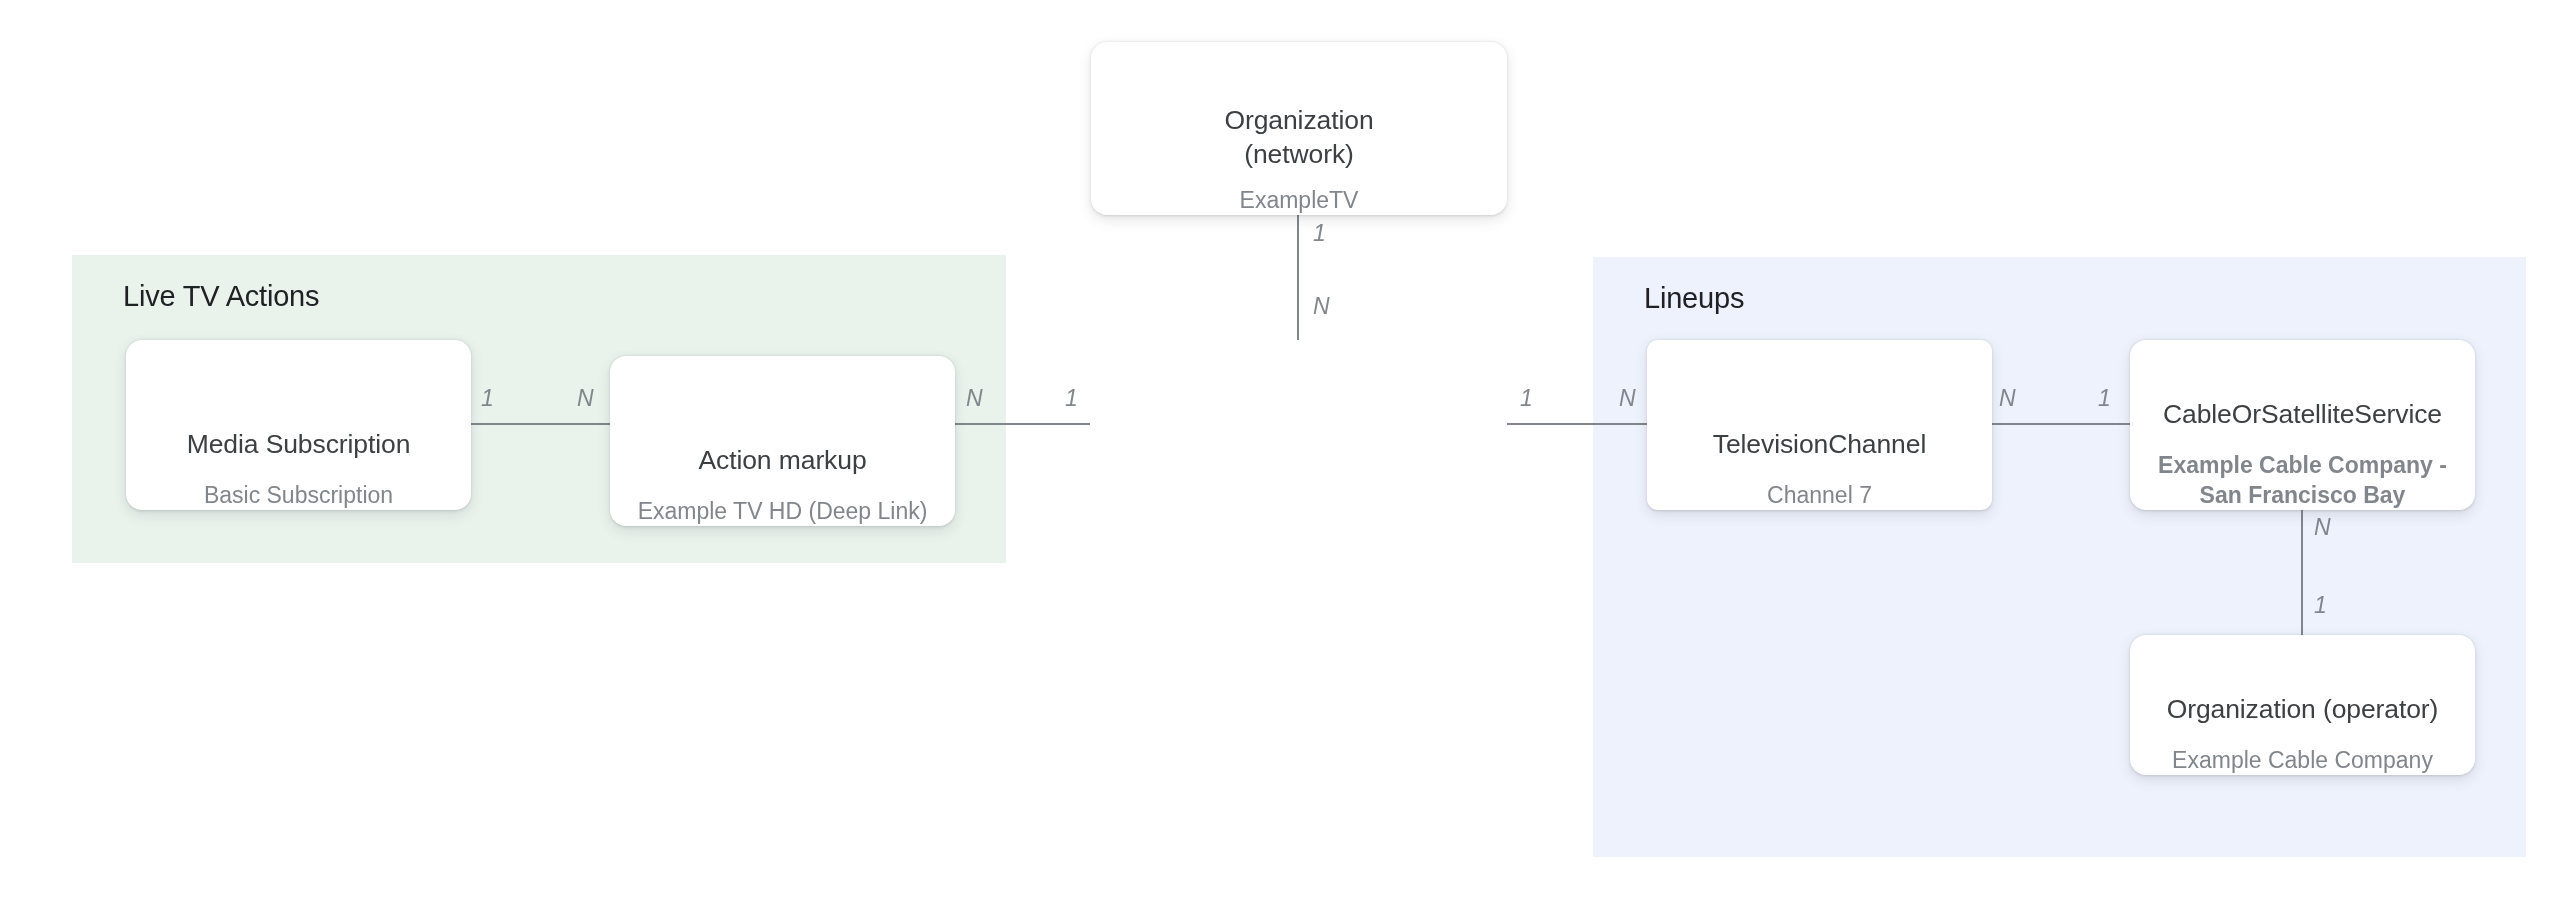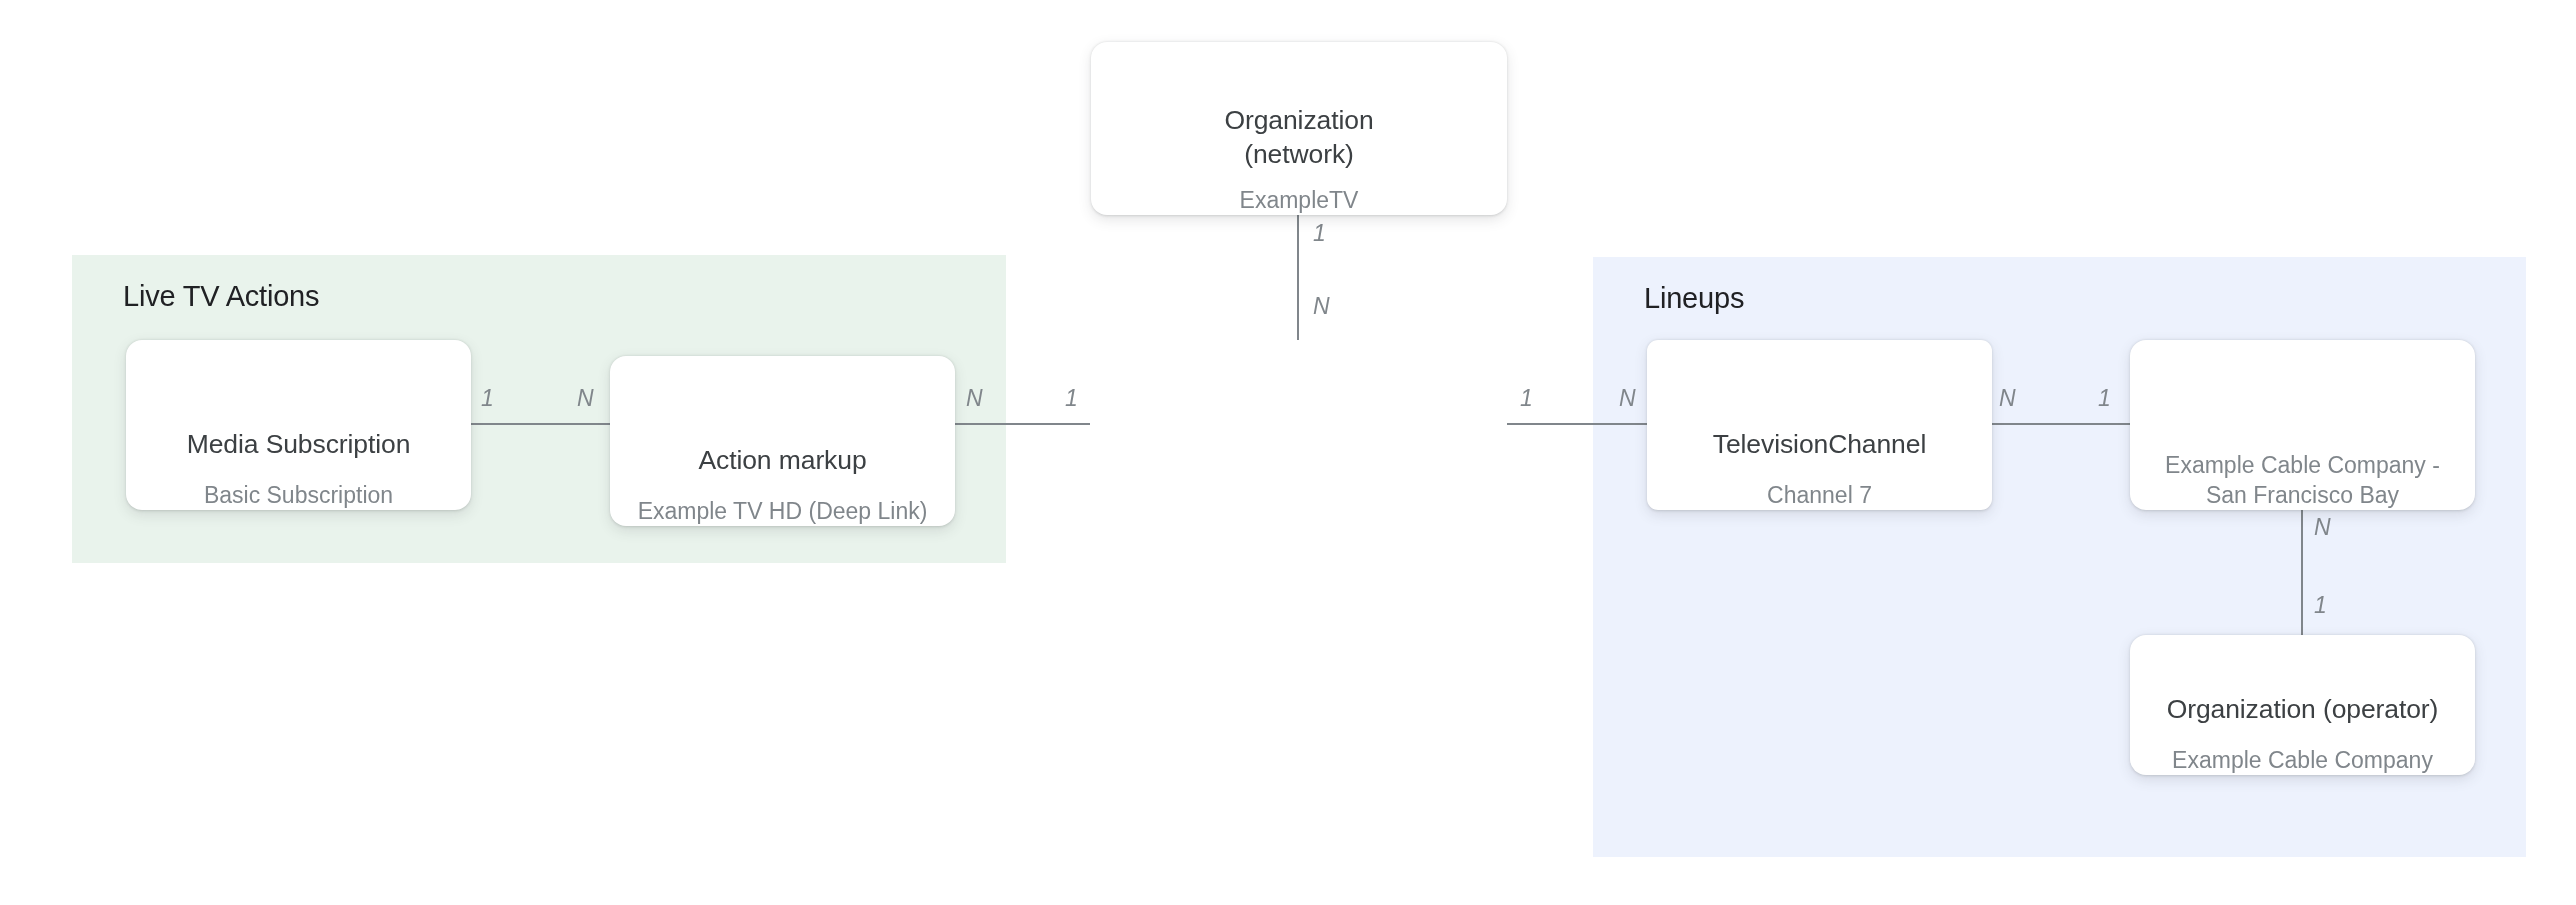--- a/index.html
+++ b/index.html
@@ -53,21 +53,21 @@
     margin-top: 19.5px;
   }
   .node--org-network      { left: 1091px; top: 42px;  width: 416px; height: 173px; padding-top: 23px; }
   .node--org-network .node-title { max-width: 221px; }
   .node--org-network .node-subtitle { margin-top: 14px; }
   .node--media            { left: 126px;  top: 340px; width: 345px; height: 170px; }
   .node--action           { left: 610px;  top: 340px; width: 345px; height: 170px; margin-top: 16px; }
   .node--broadcast        { left: 1091px; top: 340px; width: 416px; height: 170px; }
   .node--tv               { left: 1647px; top: 340px; width: 345px; height: 170px; border-radius: 11px; }
   .node--cable            { left: 2130px; top: 340px; width: 345px; height: 170px; }
-  .node--cable .node-subtitle { max-width: 294px; }
+  .node--cable .node-subtitle { max-width: 294px; font-weight: bold; }
   .node--operator         { left: 2130px; top: 635px; width: 345px; height: 140px; }
 
   
   .line { position: absolute; background: #80868b; }
   .line--media-action     { left: 471px;  top: 423px; width: 140px; height: 1.8px; }
   .line--action-broadcast { left: 955px; top: 423px; width: 135px; height: 1.8px; }
   .line--broadcast-tv     { left: 1507px; top: 423px; width: 141px; height: 1.8px; }
   .line--tv-cable         { left: 1992px; top: 423px; width: 138px; height: 1.8px; }
   .line--org-broadcast    { left: 1297px; top: 215px; width: 1.8px;  height: 125px; }
   .line--cable-operator   { left: 2301px; top: 510px; width: 1.8px;  height: 126px; }
@@ -141,20 +141,21 @@
     <div class="node-subtitle">Example TV HD (Deep Link)</div>
   </div>
 
 
   <div class="node node--tv">
     <div class="node-title">TelevisionChannel</div>
     <div class="node-subtitle">Channel 7</div>
   </div>
 
   <div class="node node--cable">
+    <div class="node-title">CableOrSatelliteService</div>
     <div class="node-subtitle">Example Cable Company - San Francisco Bay</div>
   </div>
 
   <div class="node node--operator">
     <div class="node-title">Organization (operator)</div>
     <div class="node-subtitle">Example Cable Company</div>
   </div>
 
 </div>
 

